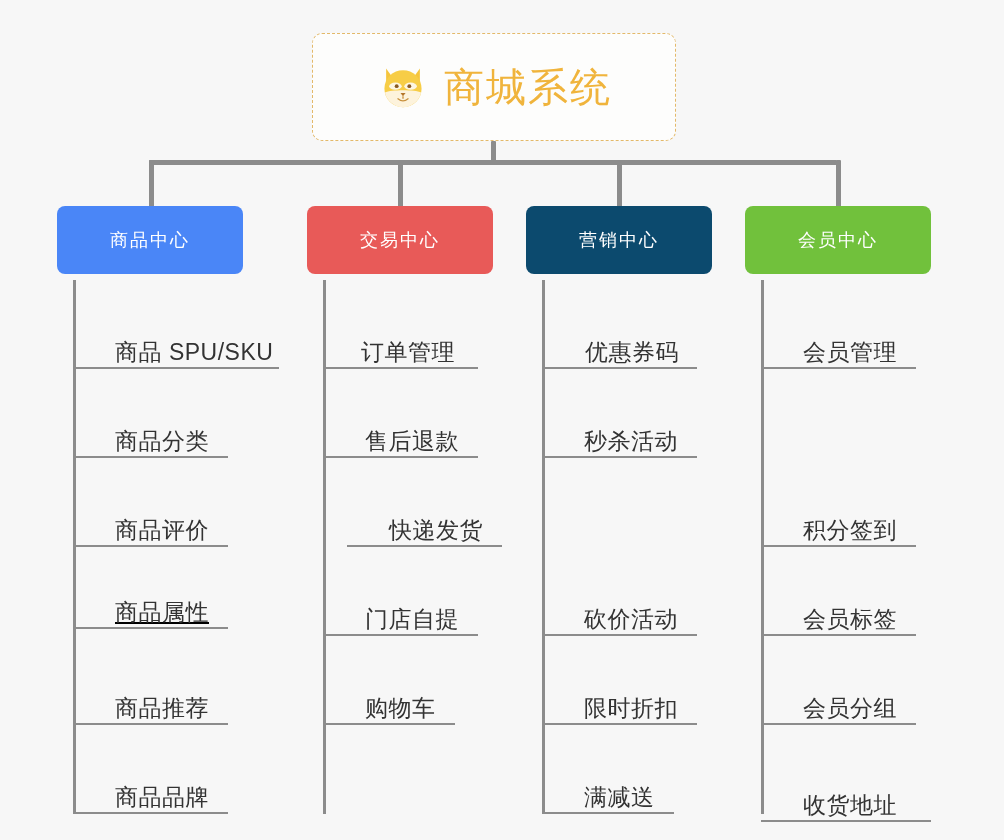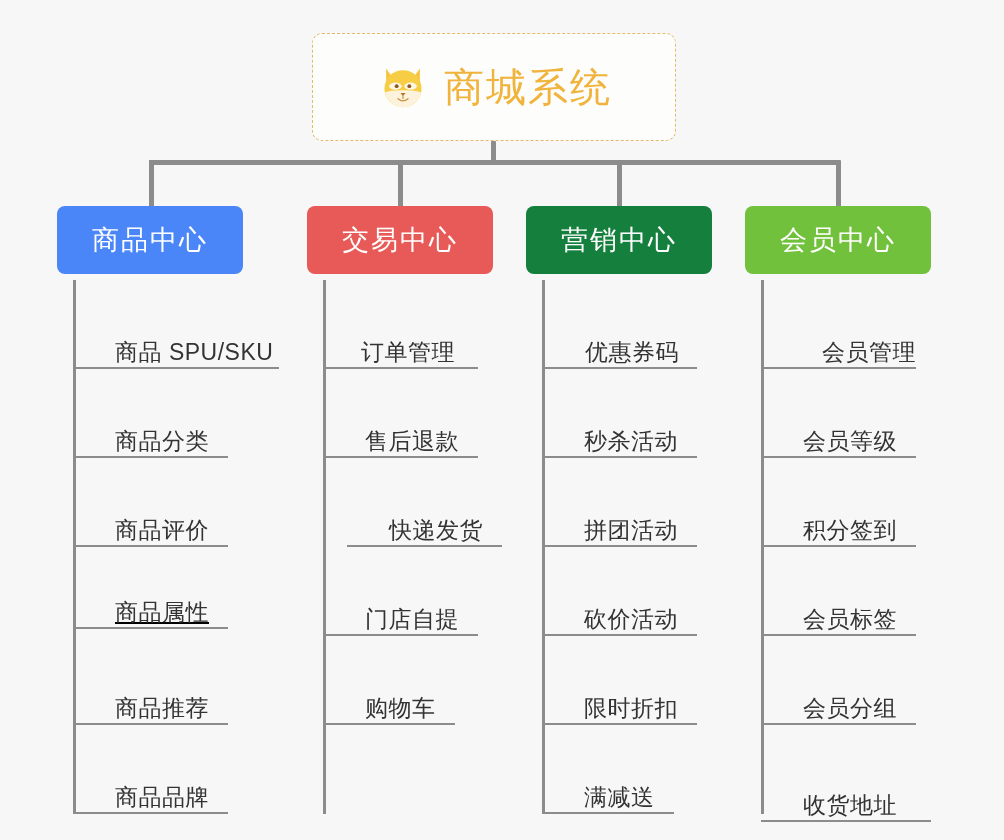--- a/index.html
+++ b/index.html
@@ -75,21 +75,21 @@
   .cat-header {
     position: absolute;
     height: 68px;
     border-radius: 8px;
     display: flex;
     align-items: center;
     justify-content: center;
     box-sizing: border-box;
   }
   .cat-header span {
-    font-size: 27px;
+    font-size: 18px;
     color: #ffffff;
     letter-spacing: 2px;
     white-space: nowrap;
   }
 
   
   .leaf-group {
     position: absolute;
   }
   .leaf-spine {
@@ -207,35 +207,31 @@
     <div class="leaf-item" style="top:267px; width:155px;">
       <span class="leaf-label">门店自提</span>
       <span class="leaf-underline" style="width: 155px; background: rgb(140, 140, 140);"></span>
     </div>
     <div class="leaf-item" style="top:356px; width:132px;">
       <span class="leaf-label">购物车</span>
       <span class="leaf-underline" style="width: 132px; background: rgb(140, 140, 140);"></span>
     </div>
   </div>
 
-  <div class="cat-header" style="left: 526px; top: 206px; width: 186px; background: #15803d;">
+  <div class="cat-header" style="left: 526px; top: 206px; width: 186px; background: #0c4a6e;">
     <span>营销中心</span>
   </div>
   <div class="leaf-group" style="left:542px; top:280px; width:215px; height:534px;">
     <div class="leaf-spine" style="height: 534px; background: rgb(140, 140, 140);"></div>
     <div class="leaf-item" style="top:0px; width:155px;padding-left:43px;">
       <span class="leaf-label">优惠券码</span>
       <span class="leaf-underline" style="width: 155px; background: rgb(140, 140, 140);"></span>
     </div>
     <div class="leaf-item" style="top:89px; width:155px;">
       <span class="leaf-label">秒杀活动</span>
-      <span class="leaf-underline" style="width: 155px; background: rgb(140, 140, 140);"></span>
-    </div>
-    <div class="leaf-item" style="top:178px; width:155px;">
-      <span class="leaf-label">拼团活动</span>
       <span class="leaf-underline" style="width: 155px; background: rgb(140, 140, 140);"></span>
     </div>
     <div class="leaf-item" style="top:267px; width:155px;">
       <span class="leaf-label">砍价活动</span>
       <span class="leaf-underline" style="width: 155px; background: rgb(140, 140, 140);"></span>
     </div>
     <div class="leaf-item" style="top:356px; width:155px;">
       <span class="leaf-label">限时折扣</span>
       <span class="leaf-underline" style="width: 155px; background: rgb(140, 140, 140);"></span>
     </div>
@@ -243,26 +239,22 @@
       <span class="leaf-label">满减送</span>
       <span class="leaf-underline" style="width: 132px; background: rgb(140, 140, 140);"></span>
     </div>
   </div>
 
   <div class="cat-header" style="left: 745px; top: 206px; width: 186px; background: rgb(113, 193, 60);">
     <span>会员中心</span>
   </div>
   <div class="leaf-group" style="left:761px; top:280px; width:215px; height:534px;">
     <div class="leaf-spine" style="height: 534px; background: rgb(140, 140, 140);"></div>
-    <div class="leaf-item" style="top:0px; width:155px;justify-content:flex-end;">
+    <div class="leaf-item" style="top:0px; width:155px;">
       <span class="leaf-label">会员管理</span>
-      <span class="leaf-underline" style="width: 155px; background: rgb(140, 140, 140);"></span>
-    </div>
-    <div class="leaf-item" style="top:89px; width:155px;">
-      <span class="leaf-label">会员等级</span>
       <span class="leaf-underline" style="width: 155px; background: rgb(140, 140, 140);"></span>
     </div>
     <div class="leaf-item" style="top:178px; width:155px;">
       <span class="leaf-label">积分签到</span>
       <span class="leaf-underline" style="width: 155px; background: rgb(140, 140, 140);"></span>
     </div>
     <div class="leaf-item" style="top:267px; width:155px;">
       <span class="leaf-label">会员标签</span>
       <span class="leaf-underline" style="width: 155px; background: rgb(140, 140, 140);"></span>
     </div>

